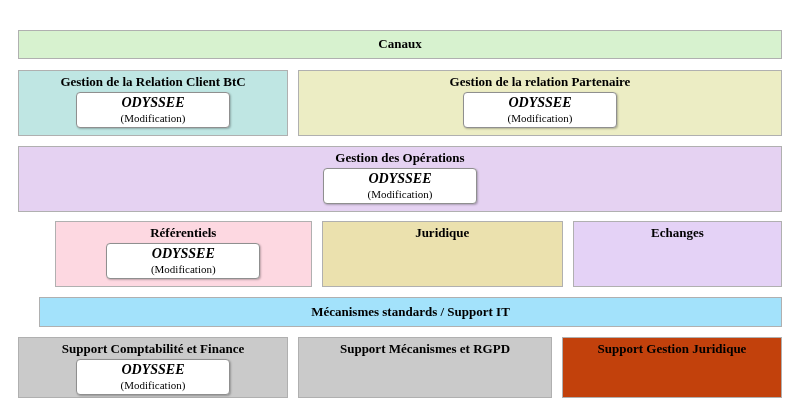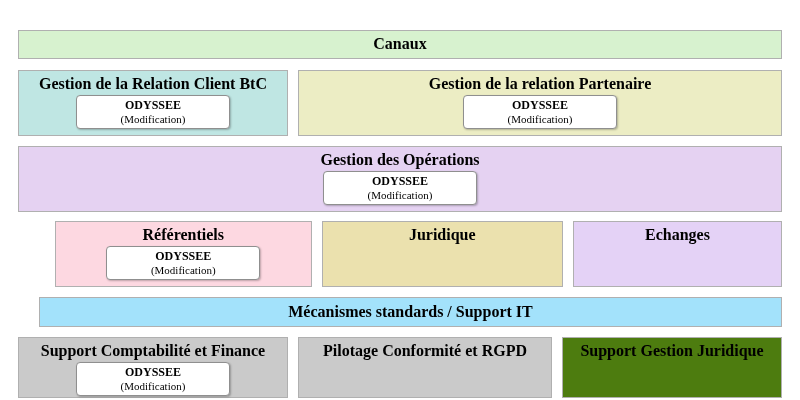--- a/index.html
+++ b/index.html
@@ -41,42 +41,43 @@
   .w-c3c  { width: 220px; }
 
   .block.banner {
     display: flex;
     align-items: center;
     justify-content: center;
   }
   .block h2 {
     margin: 0;
     padding-top: 4px;
-    font-size: 16px;
+    font-size: 13px;
     font-weight: bold;
     color: #000000;
     line-height: 1.15;
   }
   .block.banner h2 { padding-top: 0; }
 
   .appbox {
     box-sizing: border-box;
     width: 154px;
     margin: 2px auto 0 auto;
     background: #ffffff;
     border: 1px solid #8f8f8f;
     border-radius: 4px;
     padding: 2px 0 2px 0;
     box-shadow: 1px 1px 2px rgba(0,0,0,0.25);
   }
   .app-name {
-    font-size: 12px;
+    font-size: 14px;
     font-weight: bold;
     color: #000000;
     line-height: 1.2;
+    font-style: italic;
   }
   .app-sub {
     font-size: 11px;
     color: #000000;
     line-height: 1.2;
   }
 </style>
 </head>
 <body>
 
@@ -139,20 +140,20 @@
 
   <div class="row r6">
     <section class="block w-c1" style="background-color: rgb(202, 202, 202);">
       <h2>Support Comptabilité et Finance</h2>
       <div class="appbox">
         <div class="app-name">ODYSSEE</div>
         <div class="app-sub">(Modification)</div>
       </div>
     </section>
     <section class="block w-c3b" style="background-color: rgb(202, 202, 202);">
-      <h2>Pilotage Conformité et RGPD</h2>
+      <h2>Support Mécanismes et RGPD</h2>
     </section>
-    <section class="block w-c3c" style="background-color: #4d7c0f; text-align: center;">
+    <section class="block w-c3c" style="background-color: #c2410c; text-align: center;">
       <h2>Support Gestion Juridique</h2>
     </section>
   </div>
 
 </div>
 
 </body></html>

